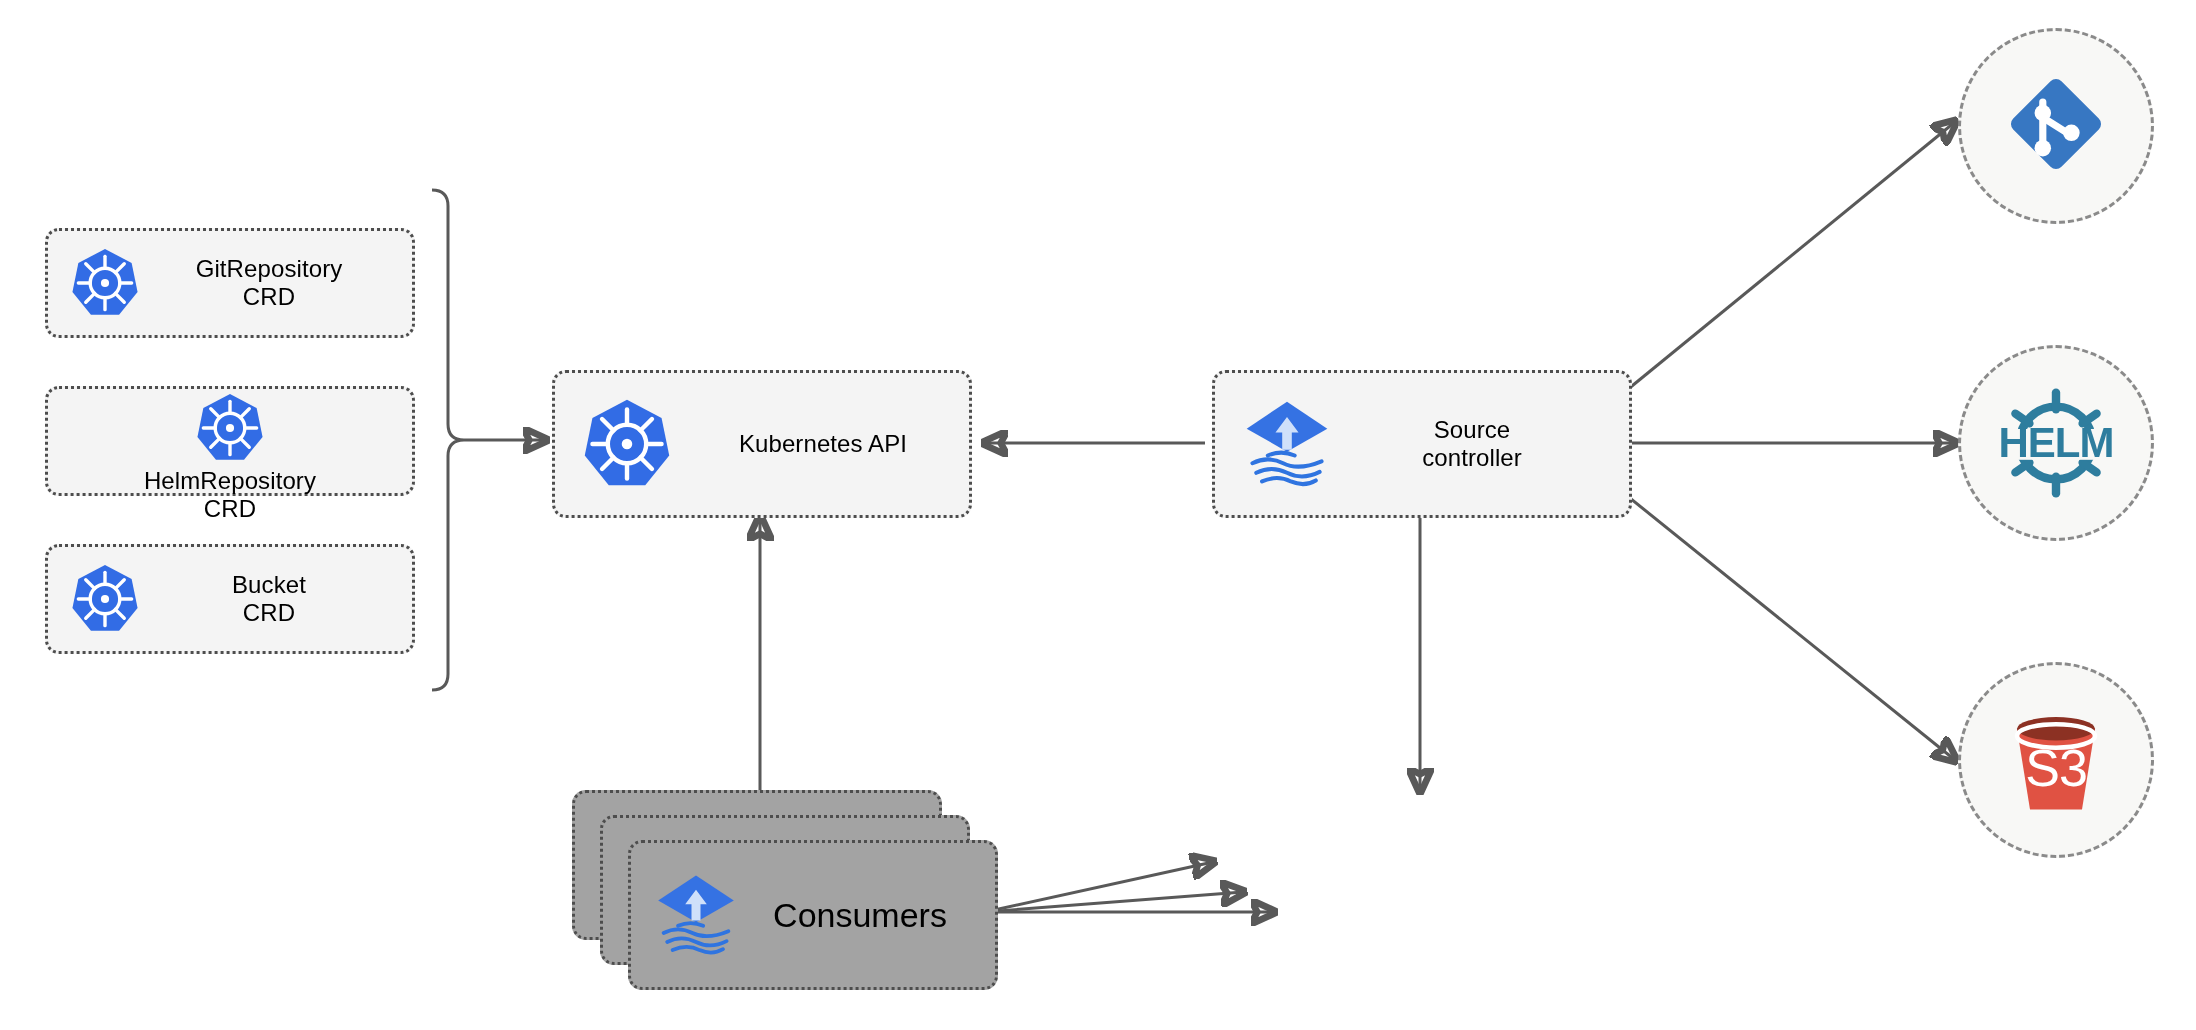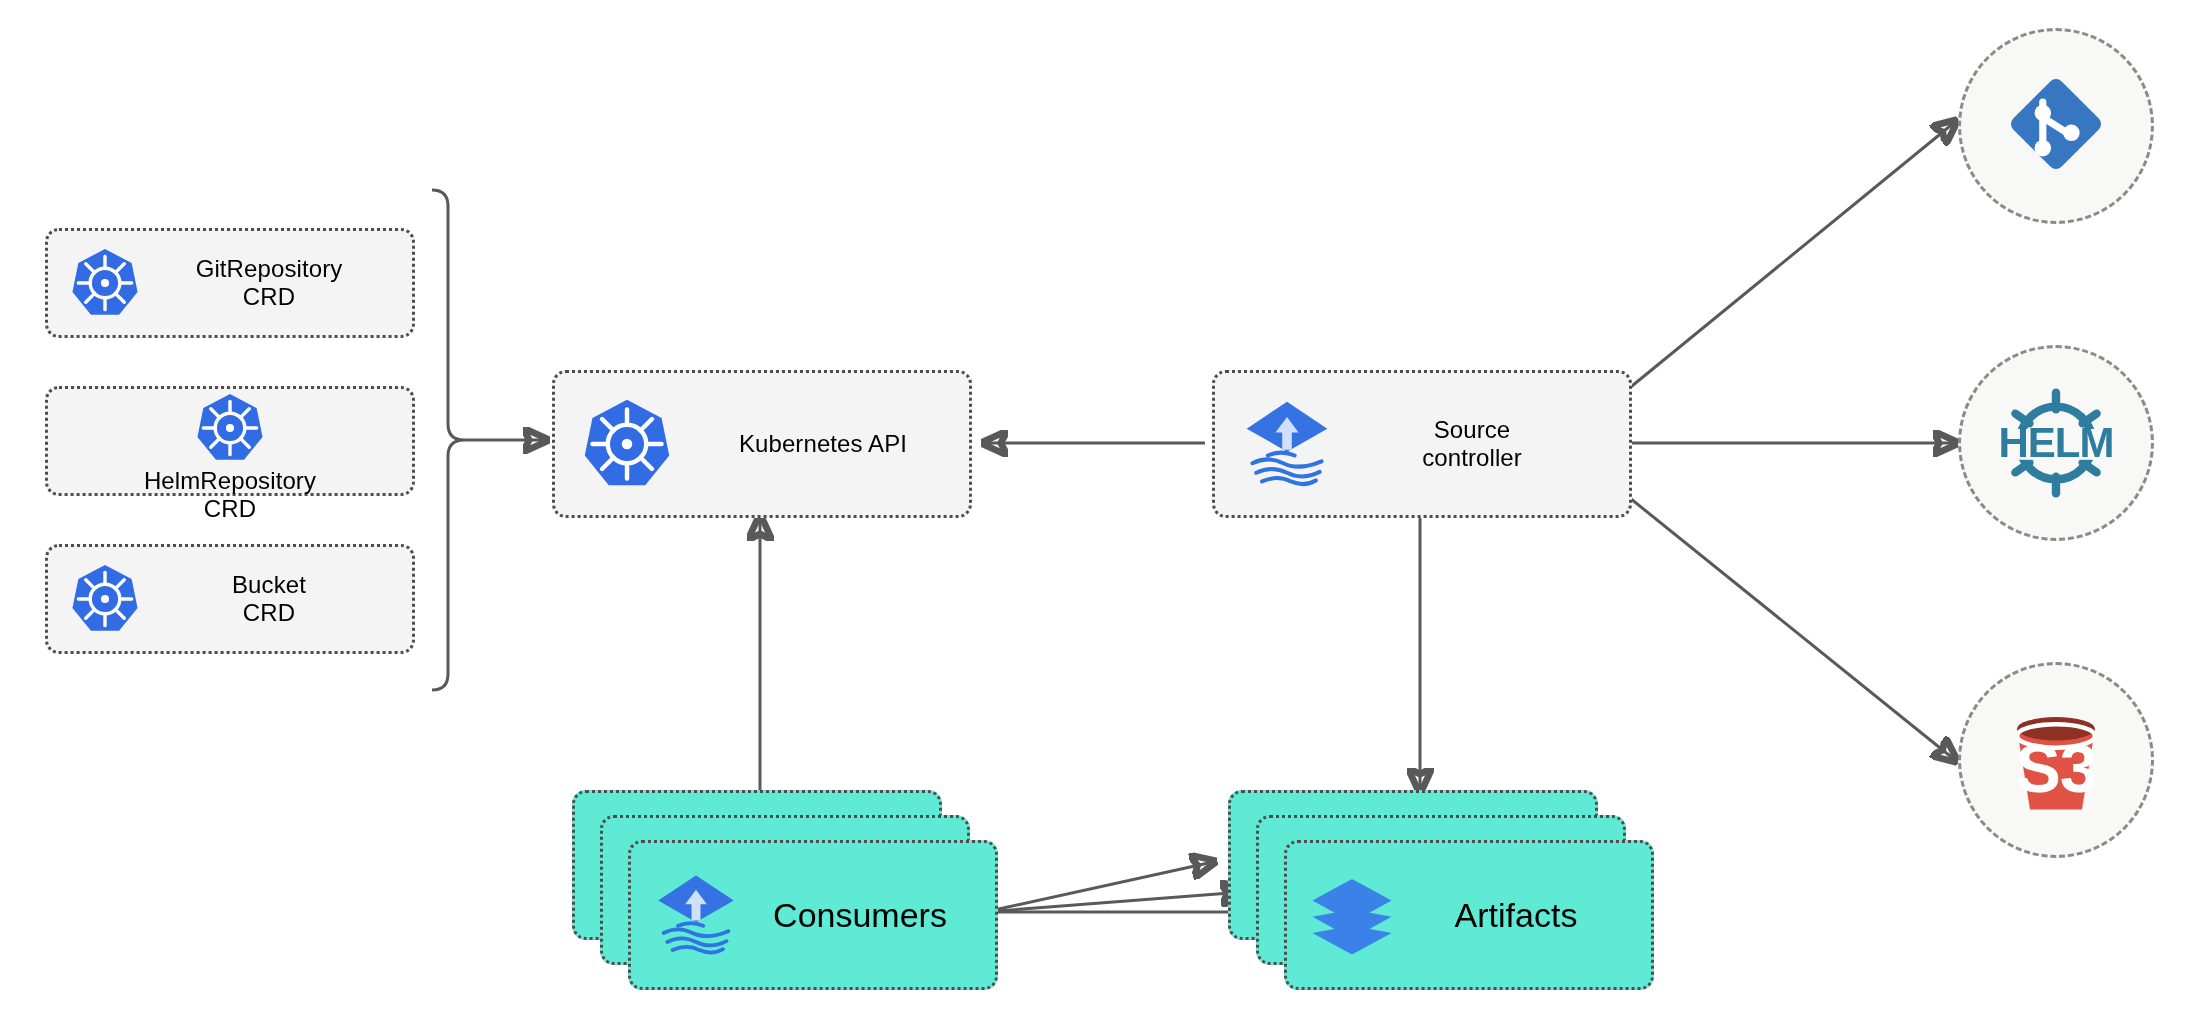--- a/index.html
+++ b/index.html
@@ -28,21 +28,21 @@
   }
   .node .ico{
     flex:0 0 auto;
     display:flex;align-items:center;justify-content:center;
   }
 
   
   .stack{position:absolute;z-index:5;}
   .stack .sheet{
     position:absolute;
-    background:#5eead4;
+    background:#a3a3a3;
     border:3px dotted #4d4d4d;
     border-radius:14px;
     box-sizing:border-box;
   }
   .stack .front{
     display:flex;align-items:center;
   }
   .stack .front .label{
     color:#000;font-size:34px;text-align:center;flex:1;
   }
@@ -216,34 +216,20 @@
             <path d="M18 80 Q34 72 50 80 Q66 88 84 79"></path>
             <path d="M24 89 Q40 82 54 89 Q68 95 80 88"></path>
             <path d="M30 62 Q44 56 58 62"></path>
           </g>
         </svg>
       </span>
       <span class="label">Consumers</span>
     </div>
   </div>
 
-  <div class="stack" style="left:1228px;top:790px;width:420px;height:200px;">
-    <div class="sheet" style="left:0;top:0;width:370px;height:150px;"></div>
-    <div class="sheet" style="left:28px;top:25px;width:370px;height:150px;"></div>
-    <div class="sheet front" style="left:56px;top:50px;width:370px;height:150px;padding:0 18px;">
-      <span class="ico" style="width:94px;height:94px;display:flex;align-items:center;justify-content:center;">
-        <svg viewBox="0 0 100 100" width="90" height="90" aria-hidden="true">
-          <path d="M50 10 L94 34 L50 58 L6 34 Z" fill="#3b82e8"></path>
-          <path d="M50 44 L94 52 L50 76 L6 52 Z" fill="#3b82e8"></path>
-          <path d="M50 62 L94 70 L50 94 L6 70 Z" fill="#3b82e8"></path>
-        </svg>
-      </span>
-      <span class="label">Artifacts</span>
-    </div>
-  </div>
 
   <div class="circle" style="left:1958px;top:28px;width:196px;height:196px;">
     <span class="ico">
       <svg viewBox="0 0 100 100" width="110" height="110" aria-hidden="true">
         <rect x="19" y="19" width="62" height="62" rx="7" transform="rotate(45 50 50)" fill="#3777c2"></rect>
         <g stroke="#ffffff" stroke-width="6.5" fill="none" stroke-linecap="round">
           <line x1="38" y1="30" x2="38" y2="70"></line>
           <path d="M38 44 L60 58"></path>
         </g>
         <circle cx="38" cy="72" r="7.5" fill="#ffffff"></circle>
@@ -272,17 +258,17 @@
   </div>
 
   <div class="circle" style="left:1958px;top:662px;width:196px;height:196px;">
     <span class="ico" style="position:relative;width:140px;height:140px;display:flex;align-items:center;justify-content:center;">
       <svg viewBox="0 0 100 100" width="130" height="130" aria-hidden="true">
         <path d="M20 26 L80 26 L70 88 L30 88 Z" fill="#e05243"></path>
         <ellipse cx="50" cy="26" rx="30" ry="9" fill="#8c3123"></ellipse>
         <ellipse cx="50" cy="31.5" rx="30" ry="9" fill="none" stroke="#ffffff" stroke-width="3.5"></ellipse>
       </svg>
       <span style="position:absolute;top:56%;left:50%;transform:translate(-50%,-50%);
-                   color:#ffffff;font-size:68px;font-weight:bold;letter-spacing:-1px;">S3</span>
+                   color:#ffffff;font-size:52px;font-weight:normal;letter-spacing:-1px;">S3</span>
     </span>
   </div>
 
 </div>
 
 </body></html>

